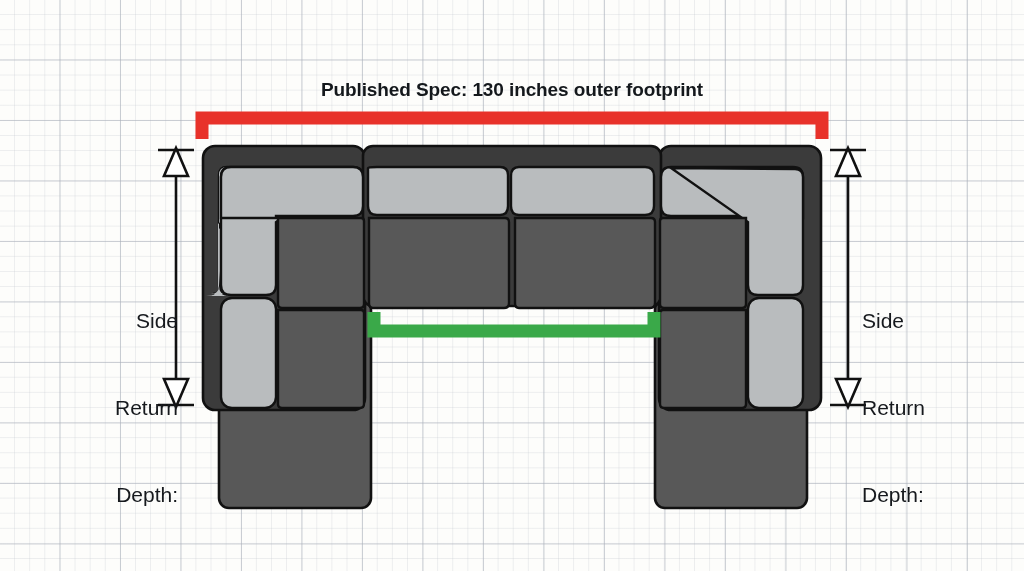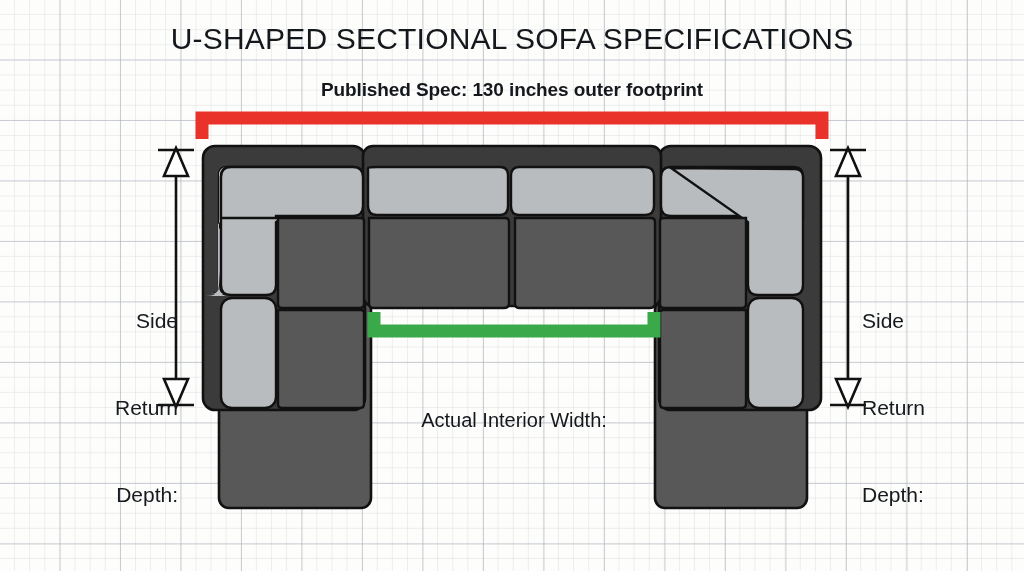--- a/index.html
+++ b/index.html
@@ -97,21 +97,20 @@
   }
   #interior-width-label .val {
     font-weight: 700;
   }
 </style>
 </head>
 <body>
 
 <div id="page">
 
-  <div class="txt" id="page-title">U-SHAPED SECTIONAL SOFA SPECIFICATIONS</div>
 
   <div class="txt" id="published-spec-label">Published Spec: 130 inches outer footprint</div>
 
   <svg id="diagram-svg" viewBox="0 0 1024 571">
 
     <g>
       <path d="M 202 139 L 202 118 L 822 118 L 822 139" fill="none" stroke="#e8322a" stroke-width="13" stroke-linecap="butt" stroke-linejoin="miter"></path>
     </g>
 
     <g>
@@ -309,16 +308,15 @@
   </div>
 
   <div class="txt side-label" id="right-depth-label">
     <div>Side</div>
     <div>Return</div>
     <div>Depth:</div>
     <div class="val">38 inches</div>
   </div>
 
   <div class="txt" id="interior-width-label">
-    <div>Actual Interior Width:</div>
   </div>
 
 </div>
 
 </body></html>

